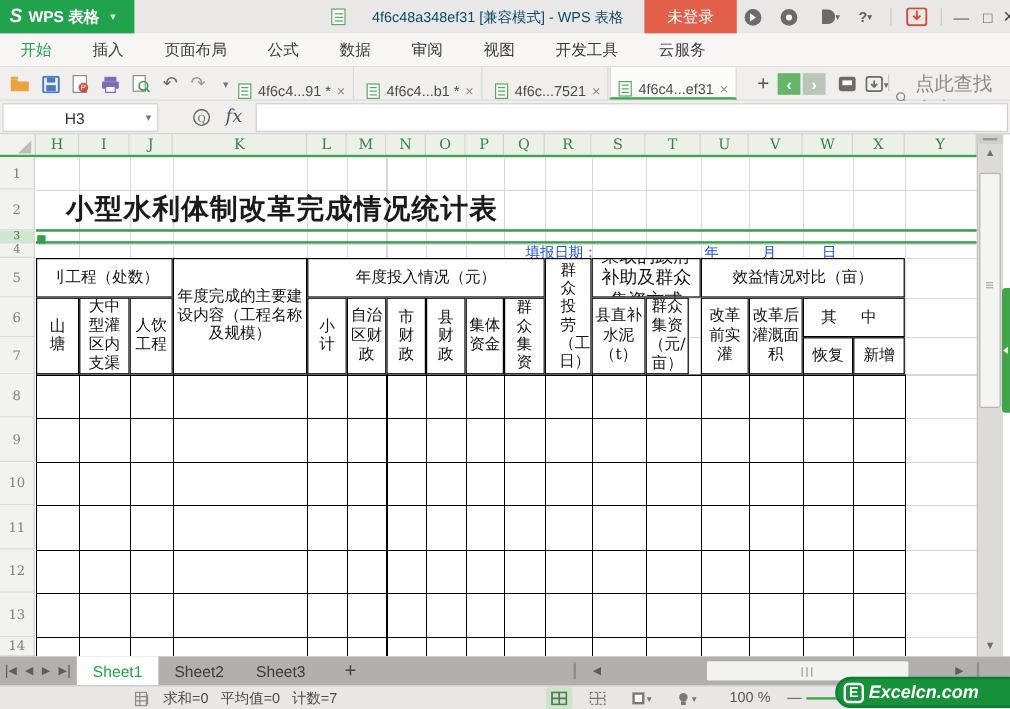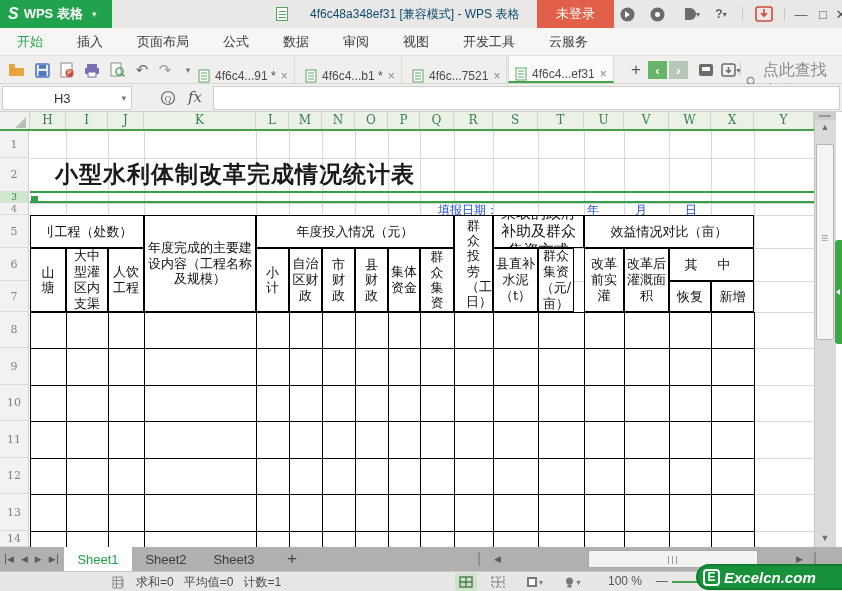--- a/index.html
+++ b/index.html
@@ -402,21 +402,21 @@
 
   <div class="statusbar">
     <div class="stat-left">
       <svg width="14" height="13" viewBox="0 0 14 13">
           <rect x="1" y="1" width="9" height="11" fill="none" stroke="#8a8a8a"></rect>
           <path d="M1 4.5h9M1 8h9M4.5 1v11" stroke="#8a8a8a"></path>
           <path d="M11 3v8" stroke="#8a8a8a"></path>
         </svg>
       <span>求和=0</span>
       <span>平均值=0</span>
-      <span>计数=1</span>
+      <span>计数=7</span>
     </div>
     <span class="viewico active" style="left:455px">
       <svg width="14" height="12" viewBox="0 0 14 12">
           <rect x="1" y="1" width="12" height="10" fill="none" stroke="#4e7a4e" stroke-width="1.4"></rect>
           <path d="M1 6h12M7 1v10" stroke="#4e7a4e" stroke-width="1.4"></path>
         </svg>
     </span>
     <span class="viewico" style="left:487px">
       <svg width="14" height="12" viewBox="0 0 14 12">
           <rect x="1" y="1" width="12" height="10" fill="none" stroke="#7a7a7a" stroke-width="1.2" stroke-dasharray="2 1.5"></rect>

